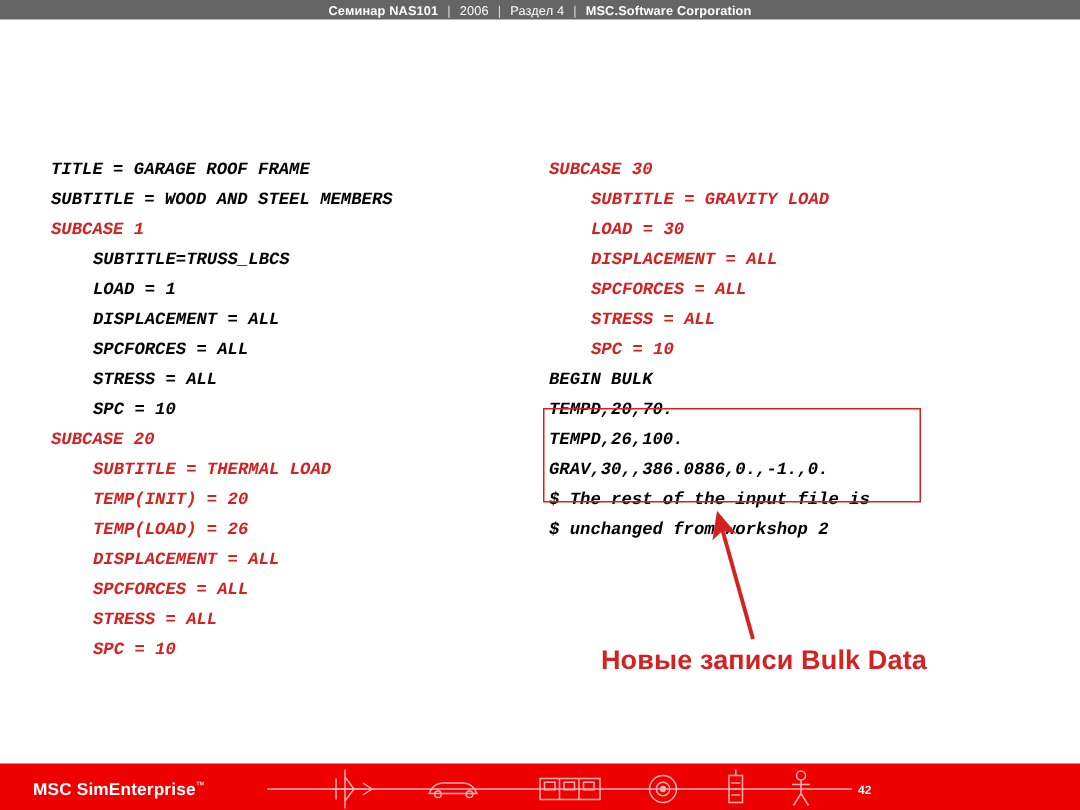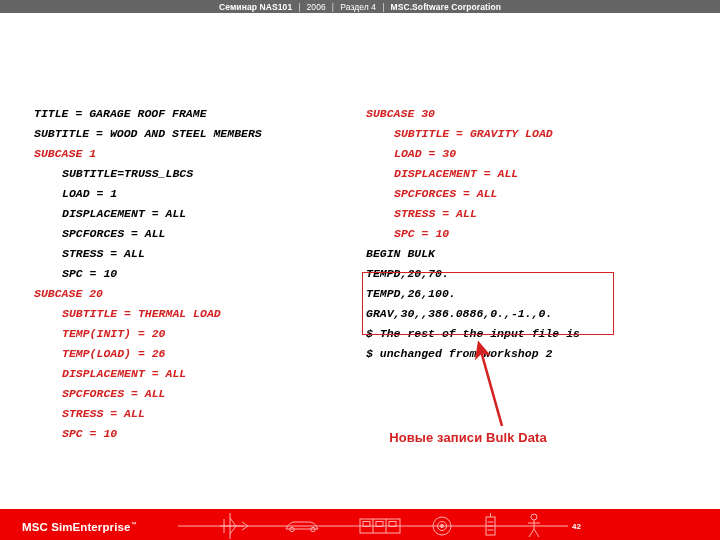--- a/index.html
+++ b/index.html
@@ -51,22 +51,22 @@
     border:1.6px solid #d42121;box-sizing:border-box;
     pointer-events:none;
   }
 
   
   .arrow-svg{position:absolute;left:430px;top:330px;width:110px;height:110px;}
 
   
   .caption{
     position:absolute;left:318px;top:430px;width:300px;
-    color:#d42121;font-size:13px;font-weight:bold;
-    text-align:center;letter-spacing:.1px;
+    color:#d42121;font-size:18px;font-weight:bold;
+    text-align:right;letter-spacing:.1px;
   }
 
   
   .footer{
     position:absolute;left:0;top:509px;width:720px;height:31px;
     background:#ee0000;
   }
   .footer-left{
     position:absolute;left:22px;top:12px;
     color:#ffffff;font-size:11.5px;font-weight:bold;letter-spacing:.1px;

